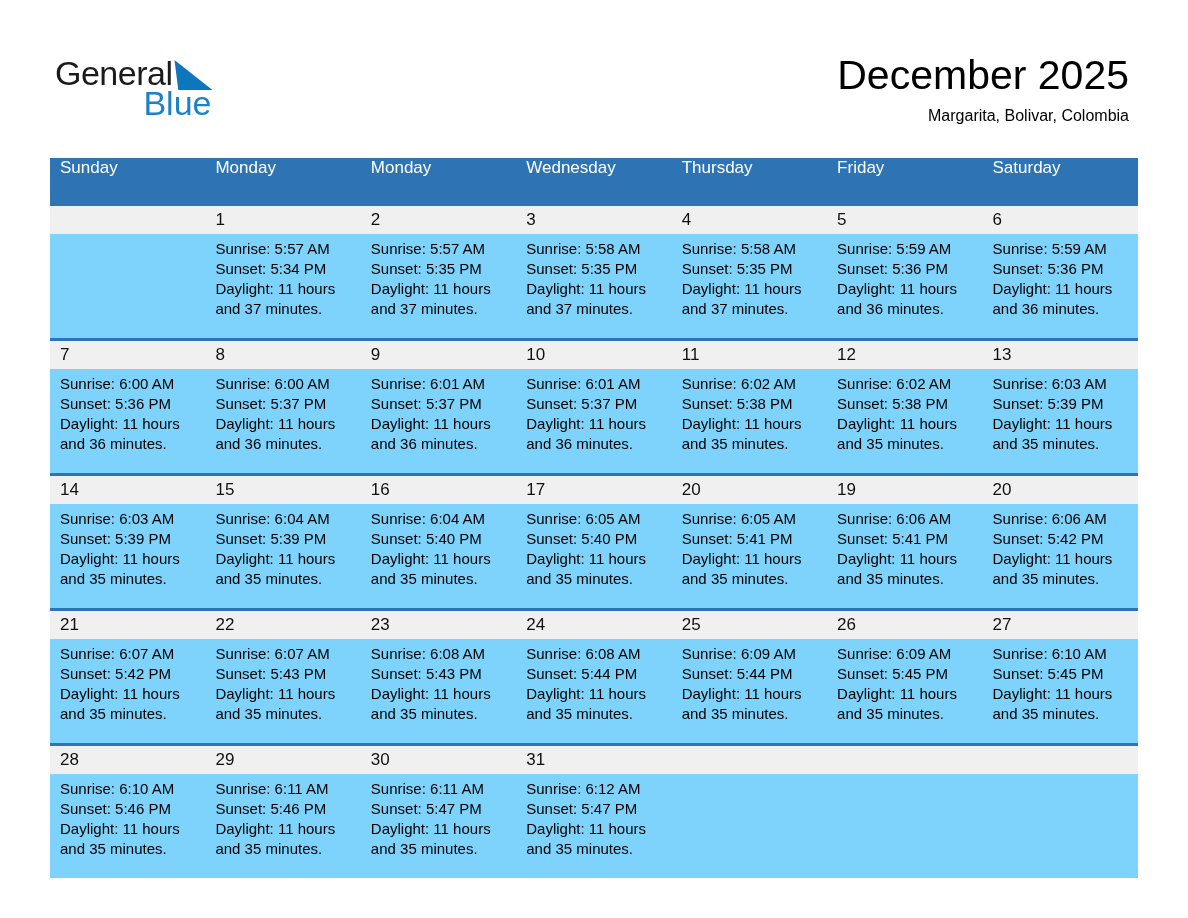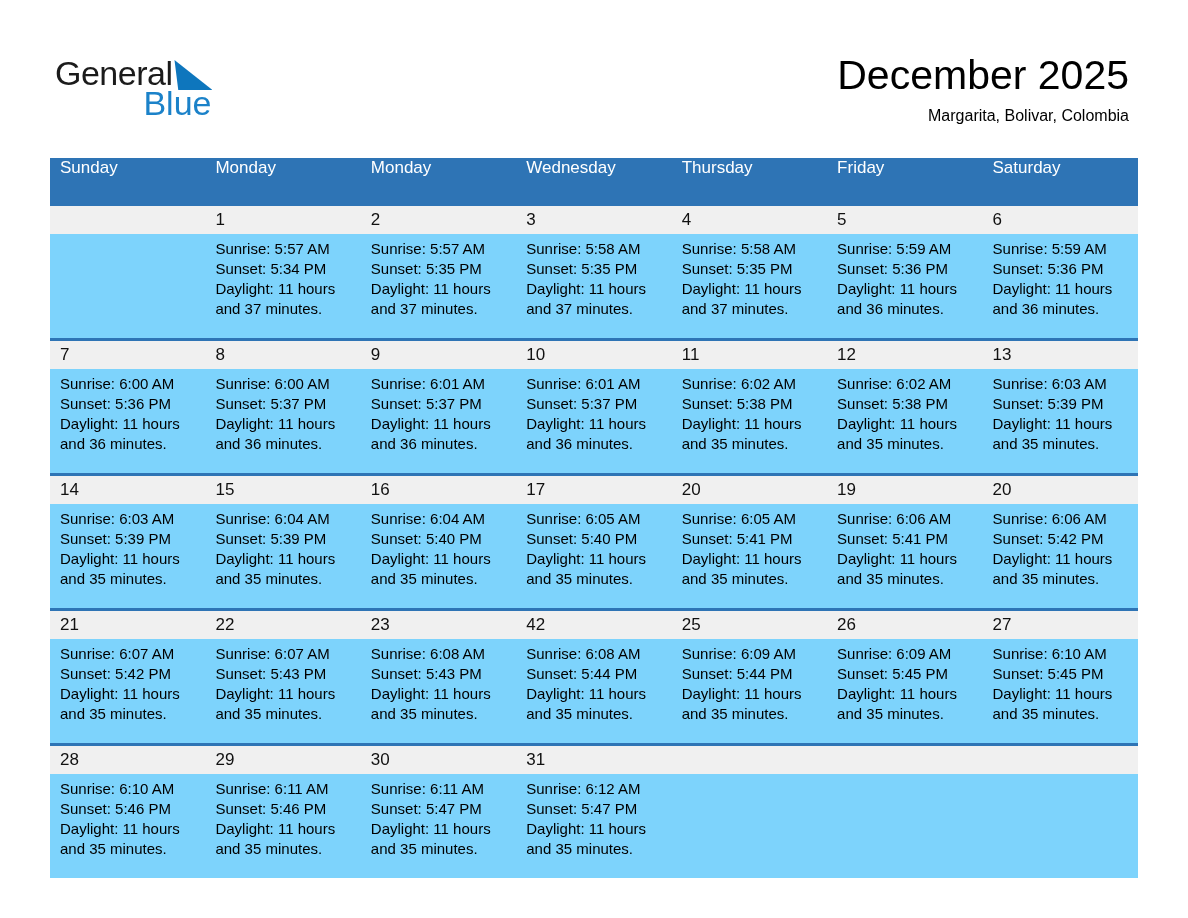--- a/index.html
+++ b/index.html
@@ -223,21 +223,21 @@
             <p>Sunset: 5:42 PM</p>
             <p>Daylight: 11 hours and 35 minutes.</p>
           </div>
         </div>
       </div>
       <div class="week bordered">
         <div class="band">
           <div class="band-cell">21</div>
           <div class="band-cell">22</div>
           <div class="band-cell">23</div>
-          <div class="band-cell">42</div>
+          <div class="band-cell">24</div>
           <div class="band-cell">25</div>
           <div class="band-cell">26</div>
           <div class="band-cell">27</div>
         </div>
         <div class="content">
           <div class="cell">
             <p>Sunrise: 6:07 AM</p>
             <p>Sunset: 5:42 PM</p>
             <p>Daylight: 11 hours and 35 minutes.</p>
           </div>

